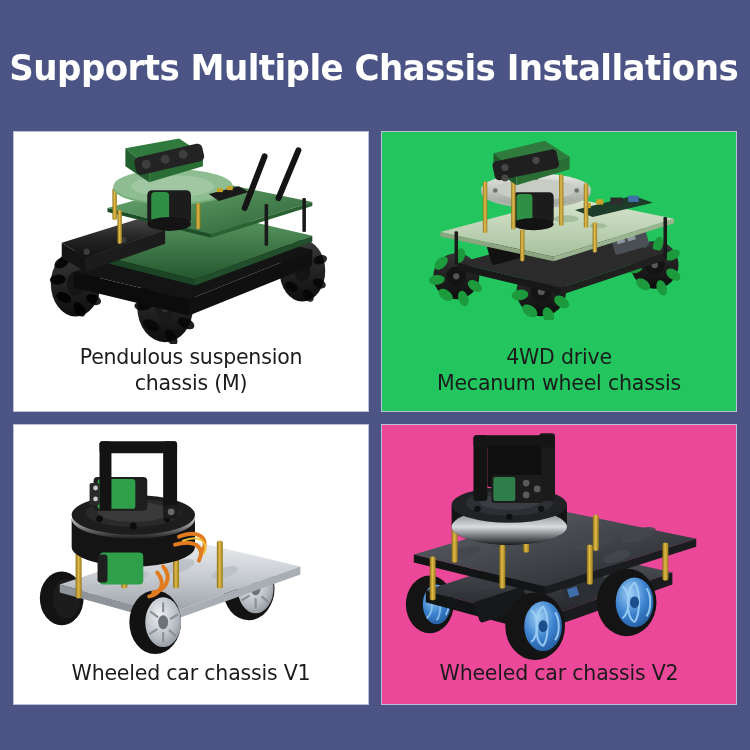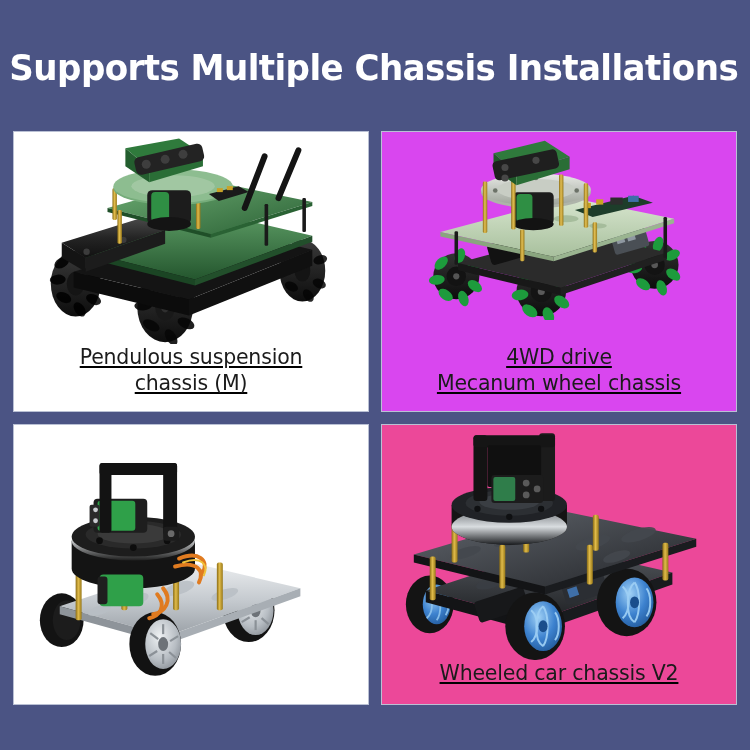--- a/index.html
+++ b/index.html
@@ -47,21 +47,20 @@
     position: absolute;
     left: 13px;
     top: 131px;
     width: 724px;
     height: 574px;
     display: grid;
     grid-template-columns: 356px 356px;
     grid-template-rows: 281px 281px;
     column-gap: 12px;
     row-gap: 12px;
-    text-decoration: underline;
   }
   .card {
     position: relative;
     background: #ffffff;
     border: 1px solid #b9c0d4;
     box-sizing: border-box;
     display: flex;
     flex-direction: column;
     overflow: hidden;
   }
@@ -227,21 +226,21 @@
             <path d="M196 62 L226 54 L236 60 L206 69 Z" fill="#1a1a1a"></path>
             <rect x="204" y="56" width="6" height="4" fill="#c9a227"></rect>
             <rect x="214" y="54" width="6" height="4" fill="#c9a227"></rect>
           </g>
         </svg>
       </div>
       <div class="card-caption" style="color: rgb(27, 27, 27);">Pendulous suspension
 chassis (M)</div>
     </div>
 
-    <div class="card card--r1" style="background: #d946ef; border-color: rgb(185, 192, 212); gap: 24px;">
+    <div class="card card--r1" style="background: #22c55e; border-color: rgb(185, 192, 212); gap: 24px;">
       <div class="card-media">
         <svg class="robot-svg" viewBox="0 0 356 212" preserveAspectRatio="xMidYMid meet">
           <defs>
             <linearGradient id="c2plate" x1="0" y1="0" x2="0" y2="1">
               <stop offset="0" stop-color="#d8e6cf"></stop>
                 <stop offset="1" stop-color="#a8c09d"></stop>
             </linearGradient>
             <linearGradient id="c2plate2" x1="0" y1="0" x2="1" y2="1">
               <stop offset="0" stop-color="#e3eedb"></stop>
                 <stop offset="1" stop-color="#b5cbab"></stop>
@@ -503,20 +502,21 @@
             <path d="M166 110 C186 102 196 112 190 124"></path>
             <path d="M162 118 C184 112 192 122 186 134"></path>
             <path d="M150 140 C160 152 152 164 140 166"></path>
             <path d="M144 146 C154 158 146 168 136 170"></path>
           </g>
           <g fill="none" stroke="#f0c23a" stroke-width="2" stroke-linecap="round">
             <path d="M170 114 C188 107 196 116 191 127"></path>
           </g>
         </svg>
       </div>
+      <div class="card-caption" style="color: rgb(27, 27, 27);">Wheeled car chassis V1</div>
     </div>
 
     <div class="card card--r2" style="background: #ec4899; border-color: rgb(185, 192, 212);">
       <div class="card-media">
         <svg class="robot-svg" viewBox="0 0 356 232" preserveAspectRatio="xMidYMid meet">
           <defs>
             <linearGradient id="c4plate" x1="0" y1="0" x2="0" y2="1">
               <stop offset="0" stop-color="#55595f"></stop>
                 <stop offset="1" stop-color="#1f2124"></stop>
             </linearGradient>

